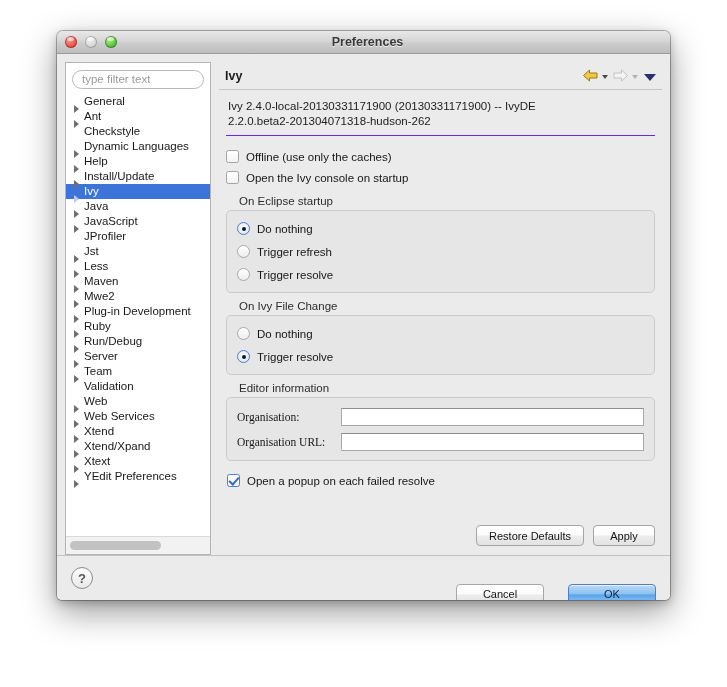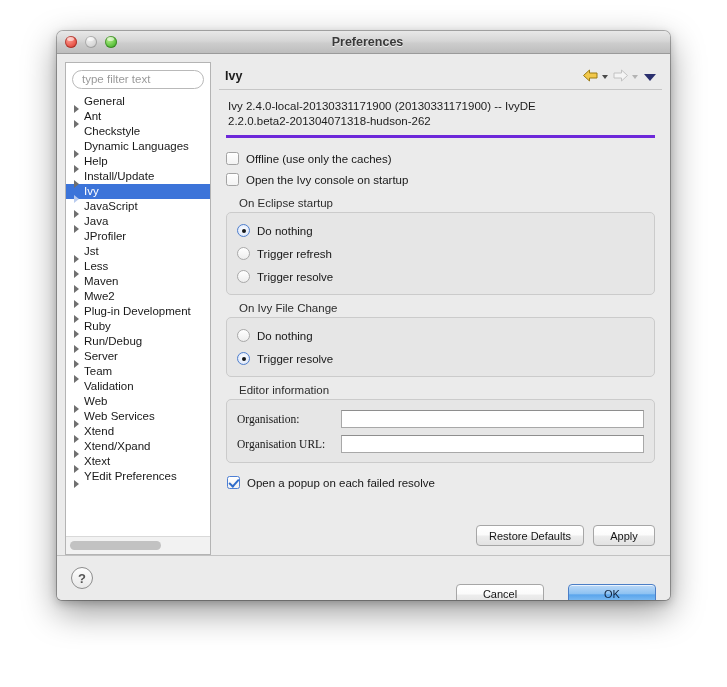--- a/index.html
+++ b/index.html
@@ -246,21 +246,21 @@
     flex: 1 1 auto;
     overflow: hidden;
     padding: 7px 7px 0 7px;
     min-height: 0;
   }
   #version-text {
     font-size: 11.5px;
     color: #1c1c1c;
     line-height: 15px;
     padding: 2px 2px 6px 2px;
-    border-bottom: 3px solid #6d28d9;
+    border-bottom: 1px solid #6d28d9;
     margin-bottom: 10px;
   }
 
   
   .opt-row {
     display: flex;
     align-items: center;
     height: 21px;
     font-size: 11.5px;
     color: #171717;
@@ -459,25 +459,25 @@
             <div class="tree-item">
               <span class="arrow has"></span>
               <span class="tree-label">Install/Update</span>
             </div>
             <div class="tree-item selected">
               <span class="arrow has"></span>
               <span class="tree-label">Ivy</span>
             </div>
             <div class="tree-item">
               <span class="arrow has"></span>
+              <span class="tree-label">Java</span>
+            </div>
+            <div class="tree-item">
+              <span class="arrow has"></span>
               <span class="tree-label">JavaScript</span>
-            </div>
-            <div class="tree-item">
-              <span class="arrow has"></span>
-              <span class="tree-label">Java</span>
             </div>
             <div class="tree-item">
               <span class="arrow"></span>
               <span class="tree-label">JProfiler</span>
             </div>
             <div class="tree-item">
               <span class="arrow has"></span>
               <span class="tree-label">Jst</span>
             </div>
             <div class="tree-item">

